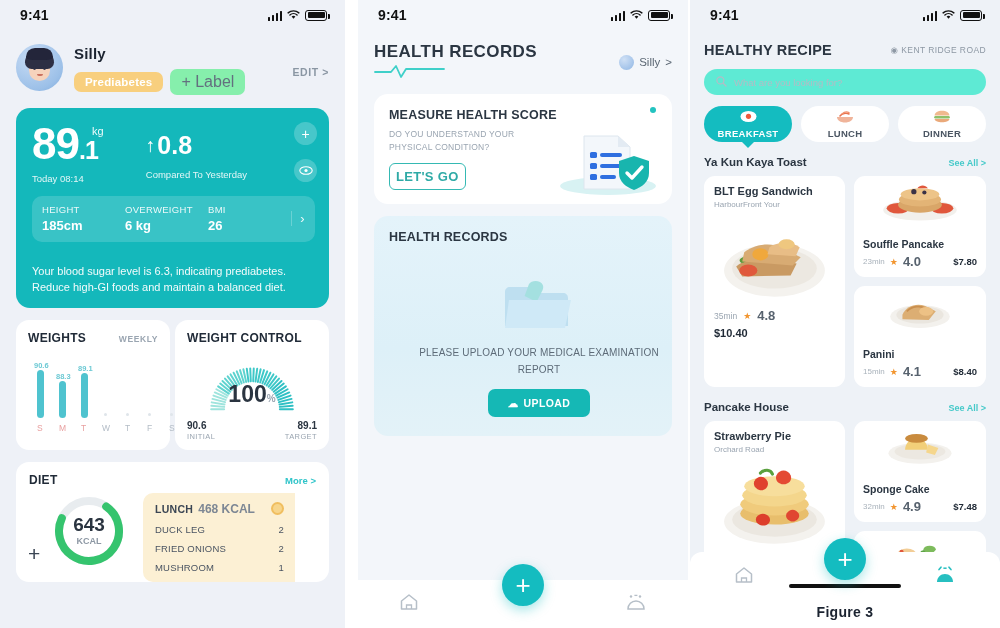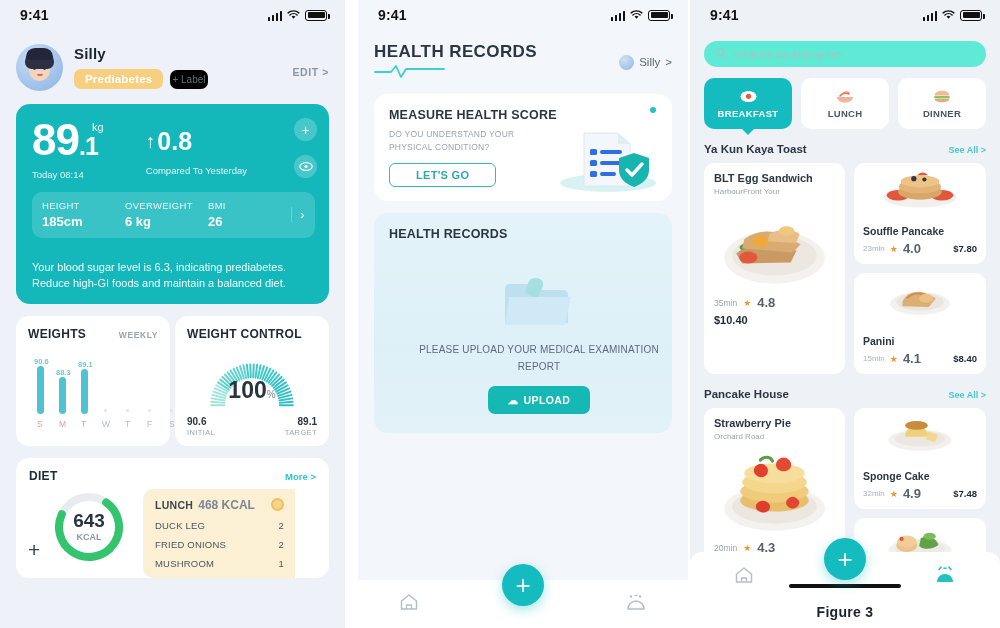--- a/index.html
+++ b/index.html
@@ -48,22 +48,22 @@
   .av-eye.l { left:17px; } .av-eye.r { left:27px; }
   .av-mouth { position:absolute; left:21px; top:30px; width:6px; height:2px;
     background:#c9705e; border-radius:0 0 3px 3px; }
   .av-bang { position:absolute; left:10px; top:4px; width:27px; height:12px;
     background:#23253a; border-radius:14px 14px 40% 40%; }
   .prof-right { margin-left:11px; padding-top:1px; }
   .prof-name { font-size:15px; font-weight:bold; color:#1b2330; letter-spacing:.2px; }
   .chips { display:flex; align-items:center; gap:7px; margin-top:7px; }
   .chip-tag { background:#f8cf7e; color:#fff; font-size:11.5px; font-weight:bold;
     padding:4px 11px; border-radius:7px; letter-spacing:.2px; }
-  .chip-add { background:#000000; color:#63707f; font-size:10px; font-weight:normal;
-    padding:4px 2px; border-radius:7px; }
+  .chip-add { background:#86efac; color:#63707f; font-size:16px; font-weight:normal;
+    padding:4px 11px; border-radius:7px; }
   .edit { position:absolute; right:0; top:22px; font-size:10.5px; color:#8a96a3;
     letter-spacing:.6px; font-weight:bold; }
 
   
   .tealcard { margin-top:13px; background:#14b8bb; border-radius:14px; padding:15px 14px 12px 16px;
     position:relative; color:#fff; }
   .tc-top { display:flex; align-items:flex-start; }
   .tc-weight { position:relative; }
   .tc-big { font-size:44px; font-weight:bold; line-height:.95; letter-spacing:-1px; }
   .tc-dec { font-size:25px; font-weight:bold; }
@@ -137,21 +137,21 @@
   .hr-title { font-size:17px; font-weight:bold; color:#2b3642; letter-spacing:.4px; }
   .hr-user { display:flex; align-items:center; gap:5px; font-size:11.5px; color:#5b6773; }
   .hr-av { width:15px; height:15px; border-radius:50%;
     background:radial-gradient(circle at 35% 30%, #cfe0f5, #8fb6e4); }
   .squiggle { margin-top:2px; }
   .card2 { background:#fff; border-radius:14px; margin-top:12px; position:relative; overflow:hidden; }
   .mhs { padding:14px 14px 14px 15px; min-height:82px; }
   .mhs-t { font-size:12.5px; font-weight:bold; color:#2b3642; letter-spacing:.2px; }
   .mhs-s { font-size:8.5px; color:#9aa5b1; margin-top:6px; line-height:1.5; max-width:155px; letter-spacing:.2px; }
   .mhs-btn { display:inline-block; margin-top:9px; border:1.3px solid #35b9b3; color:#2faaa6;
-    font-size:11px; font-weight:bold; padding:5px 26px; border-radius:6px; letter-spacing:.3px; }
+    font-size:13px; font-weight:bold; padding:5px 6px; border-radius:6px; letter-spacing:.3px; }
   .mhs-art { position:absolute; right:10px; bottom:8px; width:120px; height:66px; }
   .mhs-dot { position:absolute; right:16px; top:13px; width:6px; height:6px;
     border-radius:50%; background:#23c3c0; }
   .hr2 { margin-top:12px; background:linear-gradient(180deg,#e4f3fa 0%, #ddf0f8 60%, #e3f2f8 100%);
     border-radius:14px; height:220px; position:relative; padding:14px 0 0 15px; }
   .hr2-t { font-size:12.5px; font-weight:bold; color:#2b3642; letter-spacing:.2px; }
   .hr2-mid { position:absolute; left:0; right:0; top:60px; text-align:center;padding-left:32px; }
   .folder { width:80px; height:56px; margin:0 auto 12px; position:relative; }
   .hr2-msg { font-size:10px; color:#5d6b78; line-height:1.7; letter-spacing:.2px; }
   .upload { display:inline-block; margin-top:11px; background:#15b8b5; color:#fff;
@@ -172,21 +172,21 @@
   .p3-body { padding:0 14px; }
   .rec-head { display:flex; align-items:center; justify-content:space-between; margin-top:12px; }
   .rec-title { font-size:14.5px; font-weight:bold; color:#2b3642; letter-spacing:.2px; }
   .rec-loc { font-size:8.5px; color:#8d98a4; letter-spacing:.4px; display:flex; align-items:center; gap:3px; }
   .search { margin-top:11px; background:#5eead4; border-radius:18px; height:26px;
     display:flex; align-items:center; padding:0 12px; gap:7px; }
   .search input { border:0; outline:0; background:transparent; font-size:9.5px;
     color:#6b7682; font-family:inherit; width:100%; }
   .search input::placeholder { color:#b4bcc5; }
   .meals { display:flex; gap:9px; margin-top:11px; }
-  .mtab { flex:1; background:#fff; border-radius:10px; height:51px; position:relative;
+  .mtab { flex:1; background:#fff; border-radius:20px; height:36px; position:relative;
     display:flex; flex-direction:column; align-items:center; justify-content:center; gap:1px; }
   .mtab.active { background:#14bcc0; }
   .mtab-l { font-size:9.5px; font-weight:bold; color:#4b5663; letter-spacing:.3px; }
   .mtab.active .mtab-l { color:#fff; }
   .mtab.active::after { content:''; position:absolute; left:50%; bottom:-6px; transform:translateX(-50%);
     border-left:7px solid transparent; border-right:7px solid transparent; border-top:7px solid #14bcc0; }
   .sec-head { display:flex; align-items:baseline; justify-content:space-between; margin-top:14px; }
   .sec-t { font-size:11.5px; font-weight:bold; color:#2b3642; }
   .see-all { font-size:9px; color:#45c9c9; font-weight:bold; }
   .grid { display:flex; gap:9px; margin-top:8px; }
@@ -555,20 +555,27 @@
               <path d="M1.1 2.9a8.2 8.2 0 0 1 10.8 0" stroke="#111" stroke-width="1.4" fill="none" stroke-linecap="round"></path>
             </svg>
         </span>
         <span class="batt">
             <span></span>
           </span>
       </div>
     </div>
 
     <div class="p3-body">
+      <div class="rec-head">
+        <div class="rec-title">HEALTHY RECIPE</div>
+        <div class="rec-loc">
+          <span>◉</span>
+          <span>KENT RIDGE ROAD</span>
+        </div>
+      </div>
 
       <div class="search">
         <span>
           <svg width="11" height="11" viewBox="0 0 11 11">
               <circle cx="4.4" cy="4.4" r="3.5" fill="none" stroke="#b4bcc5" stroke-width="1.3"></circle>
               <path d="M7.2 7.2 10 10" stroke="#b4bcc5" stroke-width="1.3" stroke-linecap="round"></path>
             </svg>
         </span>
         <input placeholder="What are you looking for?" style="">
       </div>

